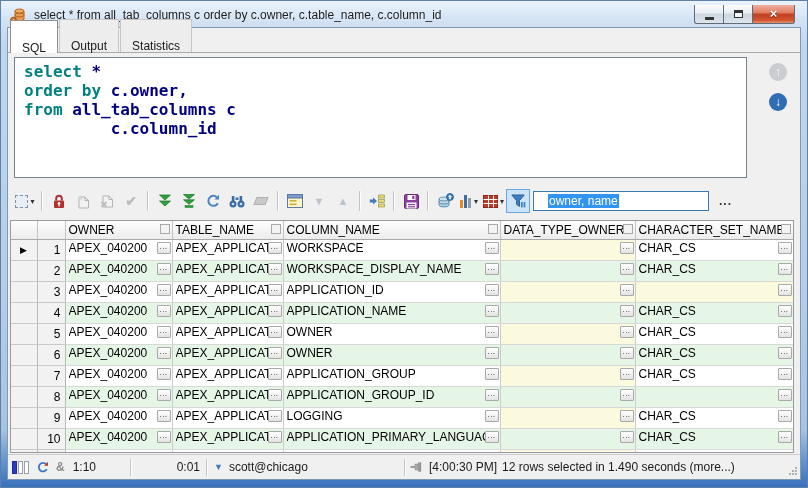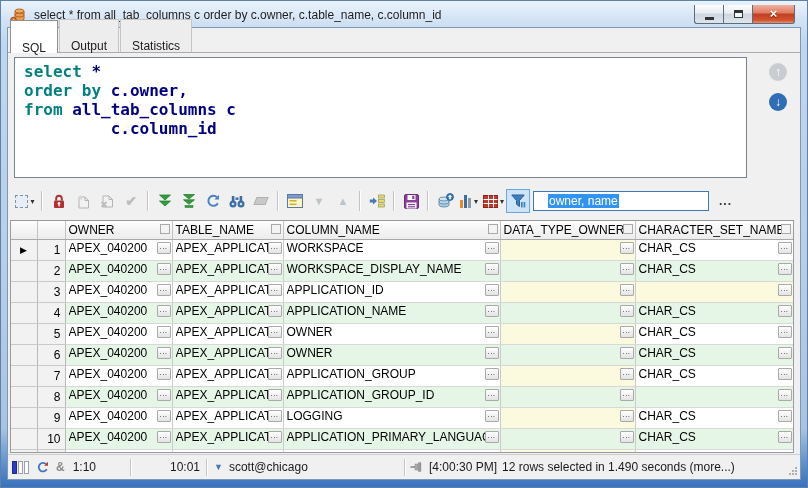--- a/index.html
+++ b/index.html
@@ -410,21 +410,21 @@
         <span class="pbar pbar2"></span>
         <svg width="13" height="13" viewBox="0 0 13 13" style="margin:0 5px 0 6px;">
           <path d="M10.8 8.3 A4.3 4.3 0 1 1 10.2 3.2" fill="none" stroke="#3f77be" stroke-width="1.8"></path>
           <path d="M12 0.8 v4 h-4 z" fill="#c0392b"></path>
         </svg>
         <span class="sb-amp">&amp;</span>
         <span>1:10</span>
       </div>
       <div class="sb-sep"></div>
       <div class="sb-seg seg2">
-        <span>10:01</span>
+        <span>0:01</span>
       </div>
       <div class="sb-sep"></div>
       <div class="sb-seg seg3">
         <span class="sb-caret">▼</span>
         <span>scott@chicago</span>
       </div>
       <div class="sb-sep"></div>
       <div class="sb-seg seg4">
         <svg width="13" height="12" viewBox="0 0 13 12" style="margin-right:6px;">
           <path d="M0.5 6 h4.5" stroke="#8a8a8a" stroke-width="1.6"></path>

